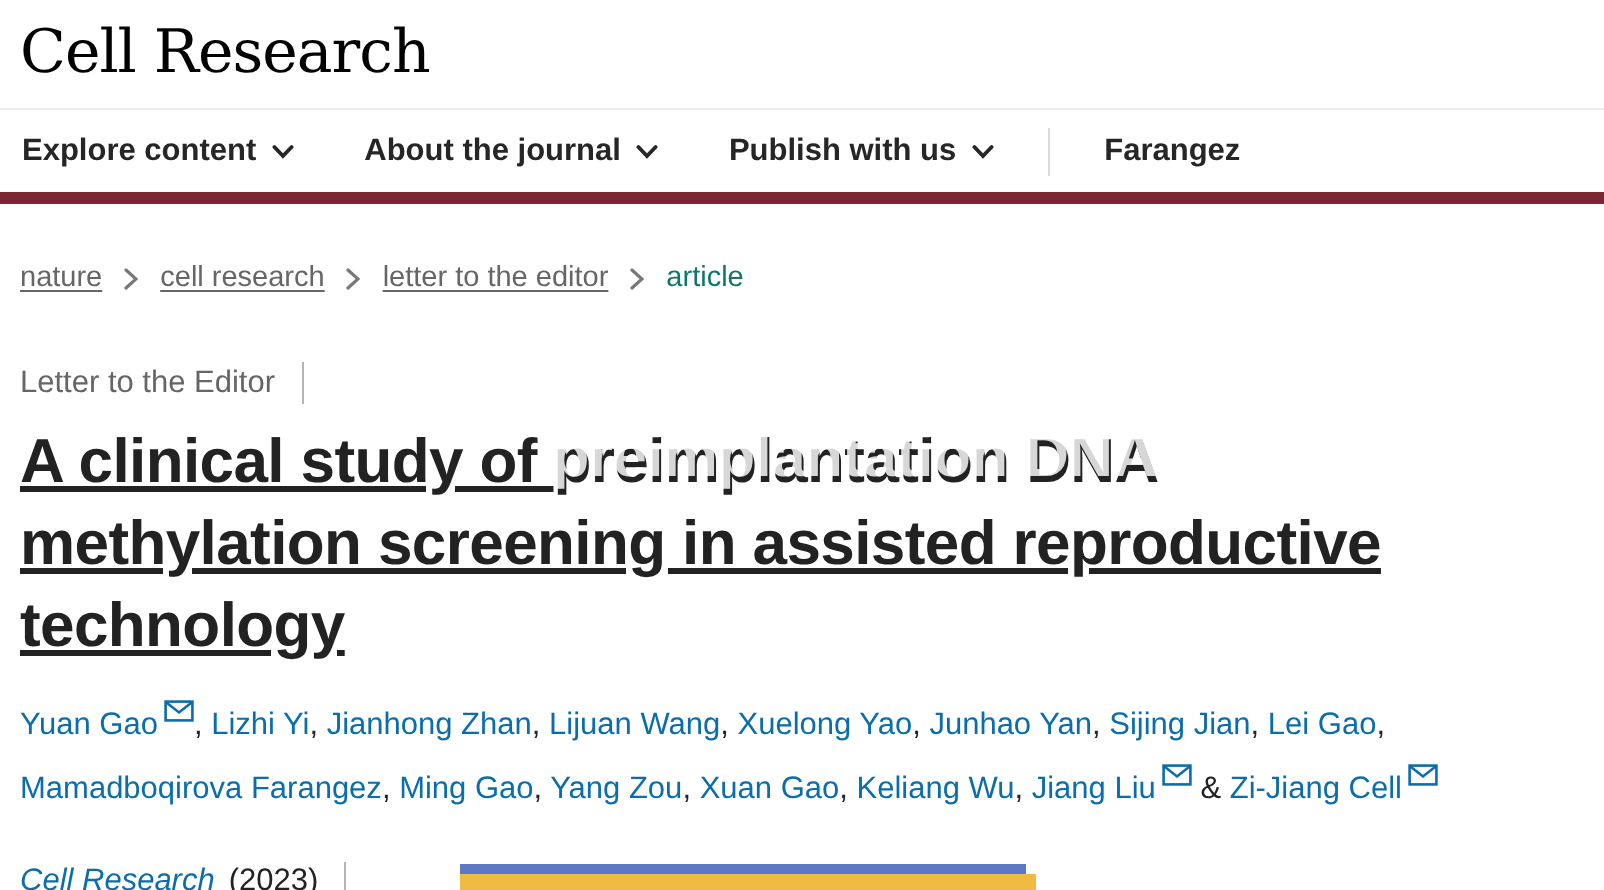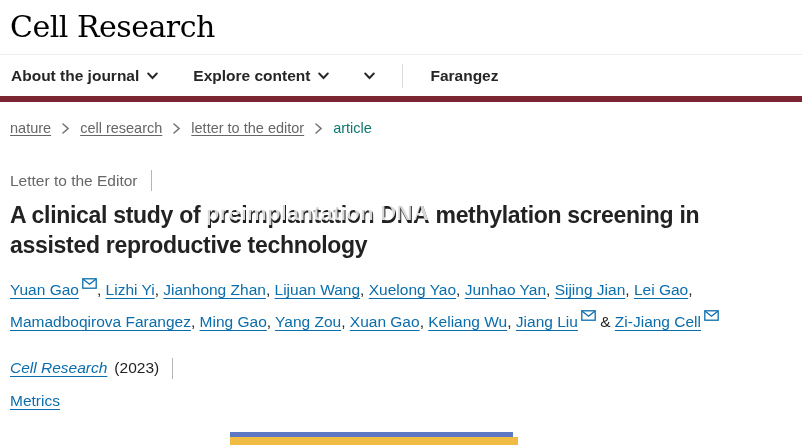--- a/index.html
+++ b/index.html
@@ -12,38 +12,38 @@
 
   .nav { height:41px; display:flex; align-items:center; padding-left:11px; }
   .nav-item { display:flex; align-items:center; gap:8px; font-weight:700; font-size:15.5px;
     color:#262626; margin-right:35px; cursor:pointer; }
   .nav-divider { width:1px; height:24px; background:#dcdcdc; margin:0 27px 0 -8px; }
   .maroon-bar { height:6px; }
 
   
   .content { padding-left:10px; }
 
-  .breadcrumb { margin-top:18px; display:flex; align-items:center; gap:11px;
+  .breadcrumb { margin-top:29px; display:flex; align-items:center; gap:11px;
     font-size:14.5px; color:#666; }
   .crumb-link { color:#666; text-decoration:underline; text-underline-offset:2px; cursor:pointer; }
   .crumb-current { color:#0f766e; }
 
   .meta-row { margin-top:34px; display:flex; align-items:center; font-size:15.5px; color:#666; }
   .meta-divider { width:1px; height:21px; background:#b5b5b5; margin:0 13px; }
   a.blue-link { color:#0b6dab; text-decoration:underline; text-underline-offset:2.5px;
     text-decoration-thickness:1px; cursor:pointer; }
 
-  .title { margin-top:9px; width:712px; font-size:23px; font-weight:700; color:#222;
-    line-height:1.32; letter-spacing:-0.3px; }
+  .title { margin-top:9px; width:712px; font-size:31px; font-weight:700; color:#222;
+    line-height:1.32; letter-spacing:-0.3px;text-decoration:underline; }
   .glitch { position:relative; display:inline-block; }
   .glitch::after { content:attr(data-text); position:absolute; left:-1px; top:-3px;
     color:#fff; opacity:0.82; pointer-events:none; }
 
   .authors { margin-top:13px; font-size:15.5px; line-height:2.1; width:760px; }
-  .author-link { color:#0b6dab; text-decoration:underline; text-underline-offset:3px;
+  .author-link { color:#0b6dab; text-underline-offset:3px;
     text-decoration-thickness:1px; cursor:pointer; }
   .sep { color:#222; white-space:pre; }
   .mail-icon { margin-left:3px; vertical-align:6px; cursor:pointer; }
 
   .journal-row { margin-top:19px; display:flex; align-items:center; font-size:15.5px; }
   .journal-link { font-style:italic; }
   .journal-year { color:#222; margin-left:7px; }
 
   .metrics-row { margin-top:13px; font-size:15.5px; }
 
@@ -54,32 +54,33 @@
 </style>
 </head>
 <body>
 
 <div class="header-top">
   <span class="logo">Cell Research</span>
 </div>
 
 <div class="nav">
   <span class="nav-item">
+    <span>Explore content</span>
+    <svg width="11" height="8" viewBox="0 0 11 8">
+        <path d="M1.2 1.5 L5.5 6 L9.8 1.5" stroke="#262626" stroke-width="1.9" fill="none" stroke-linecap="round"></path>
+      </svg>
+  </span>
+  <span class="nav-item">
     <span>About the journal</span>
     <svg width="11" height="8" viewBox="0 0 11 8">
         <path d="M1.2 1.5 L5.5 6 L9.8 1.5" stroke="#262626" stroke-width="1.9" fill="none" stroke-linecap="round"></path>
       </svg>
   </span>
   <span class="nav-item">
-    <span>Explore content</span>
-    <svg width="11" height="8" viewBox="0 0 11 8">
-        <path d="M1.2 1.5 L5.5 6 L9.8 1.5" stroke="#262626" stroke-width="1.9" fill="none" stroke-linecap="round"></path>
-      </svg>
-  </span>
-  <span class="nav-item">
+    <span>Publish with us</span>
     <svg width="11" height="8" viewBox="0 0 11 8">
         <path d="M1.2 1.5 L5.5 6 L9.8 1.5" stroke="#262626" stroke-width="1.9" fill="none" stroke-linecap="round"></path>
       </svg>
   </span>
   <span class="nav-divider"></span>
   <span class="nav-item">
     <span>Farangez</span>
   </span>
 </div>
 

